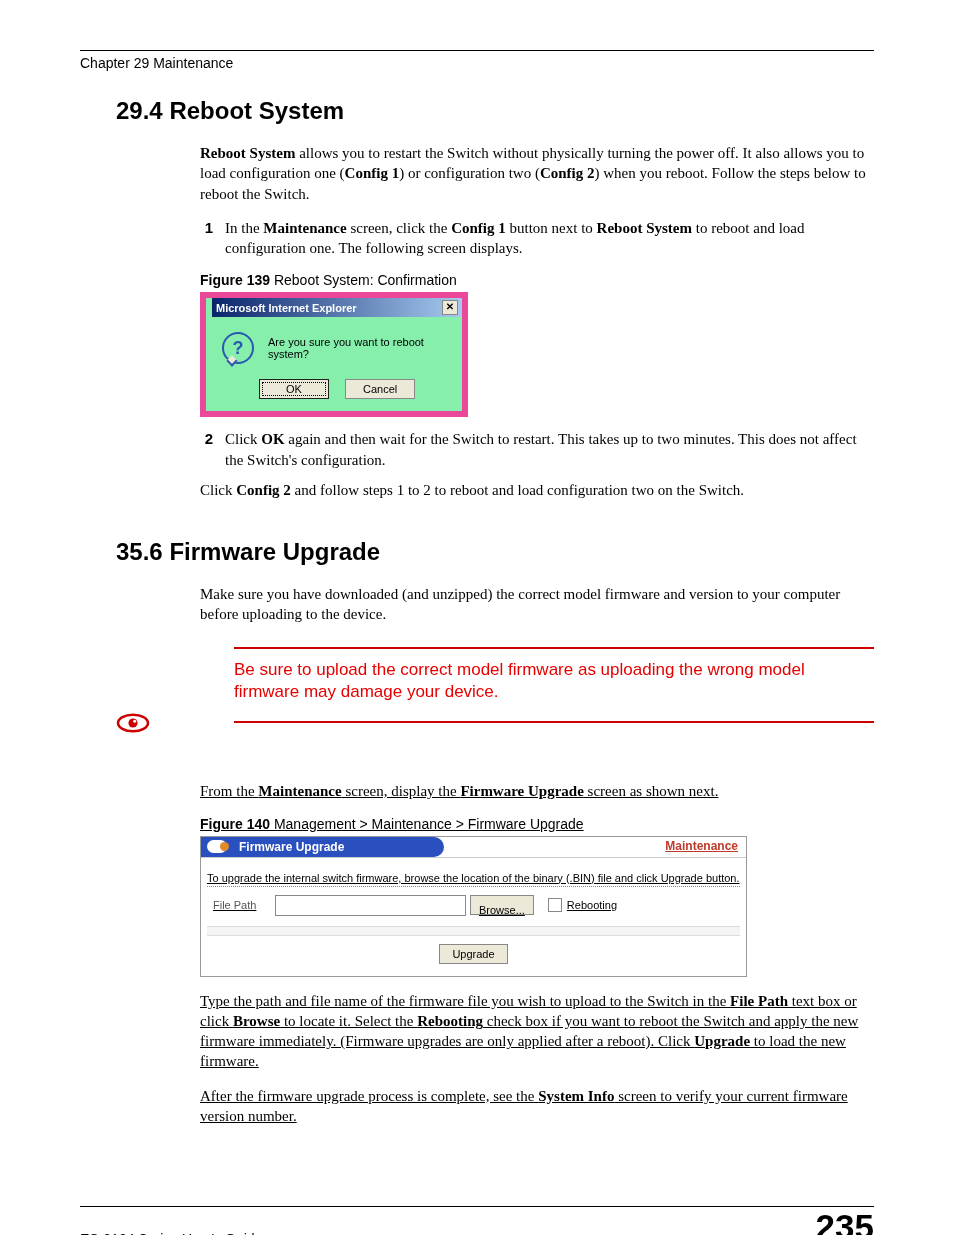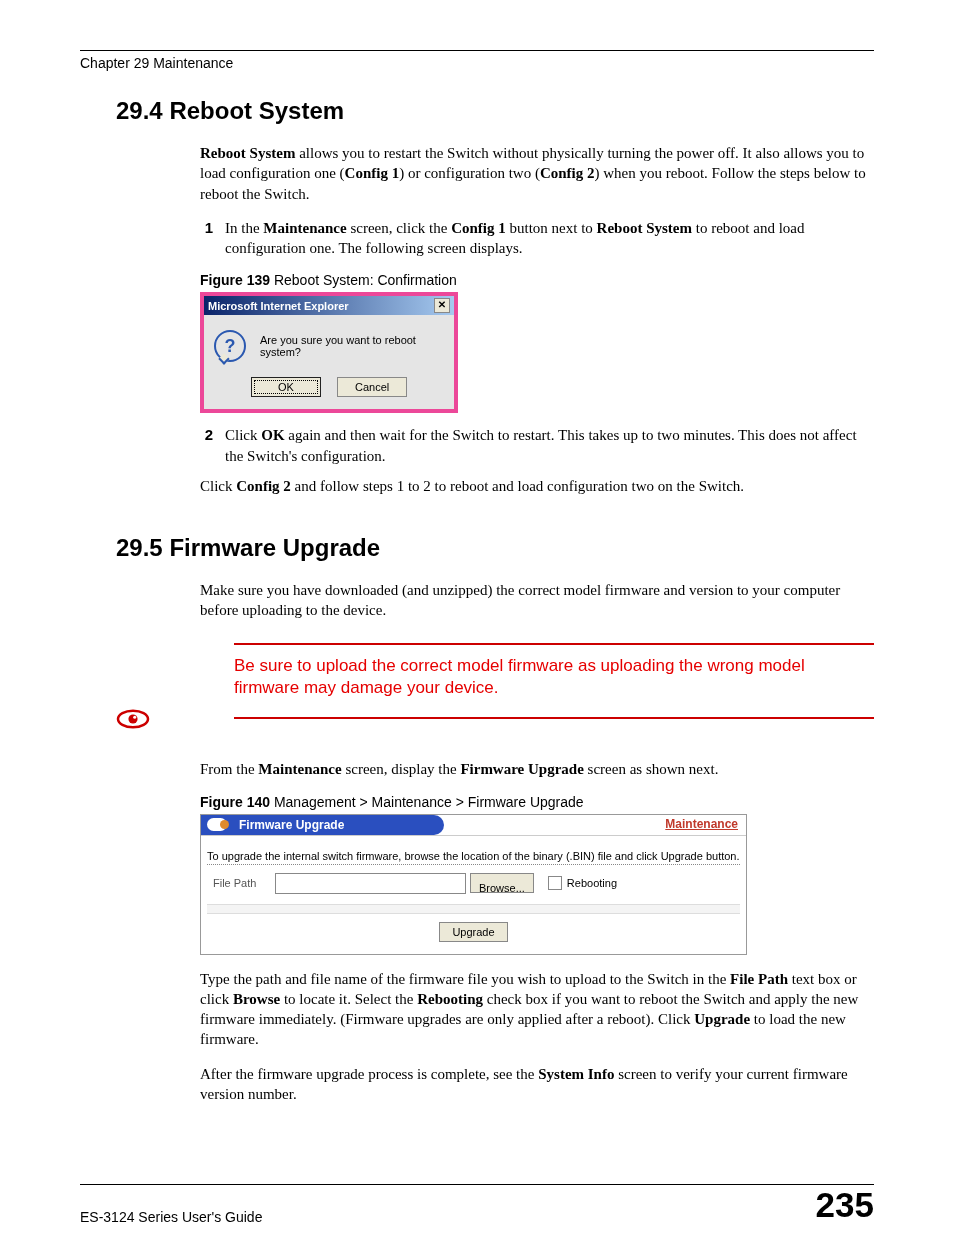--- a/index.html
+++ b/index.html
@@ -52,24 +52,25 @@
   .fig-caption {
     font-family: Arial, Helvetica, sans-serif;
     font-size: 14px;
     margin: 14px 0 4px 0;
   }
   .fig-caption b {
     font-weight: bold;
   }
   
   .dialog {
-    border: 4px solid #ec4899;
+    border: 6px solid #ec4899;
     width: 250px;
-    background: #e5e5e5;
+    background: #86efac;
     font-family: Tahoma, Arial, sans-serif;
+    padding-left: 6px;
   }
   .dialog-title {
     background: linear-gradient(to right, #0a246a, #a6caf0);
     color: #fff;
     font-weight: bold;
     font-size: 11px;
     padding: 2px 4px;
     display: flex;
     justify-content: space-between;
     align-items: center;
@@ -335,42 +336,42 @@
     <div>
       <span>Click </span><b>OK</b><span> again and then wait for the Switch to restart. This takes up to two minutes. This does not affect the Switch's configuration.</span>
     </div>
   </div>
 
   <p class="para">
     <span>Click </span><b>Config 2</b><span> and follow steps 1 to 2 to reboot and load configuration two on the Switch.</span>
   </p>
 </div>
 
-<h2 class="section-heading" style="margin-top:38px;">29.5  Firmware Upgrade</h2>
+<h2 class="section-heading" style="margin-top:38px;">35.6  Firmware Upgrade</h2>
 
 <div class="body-indent">
   <p class="para">Make sure you have downloaded (and unzipped) the correct model firmware and version to your computer before uploading to the device.</p>
 </div>
 
 <div class="callout-row">
   <div class="eye-icon">
     <svg viewBox="0 0 40 24" width="34" height="20">
       <ellipse cx="20" cy="12" rx="18" ry="10" fill="none" stroke="#c00" stroke-width="3"></ellipse>
       <circle cx="20" cy="12" r="5.5" fill="#c00"></circle>
       <circle cx="22" cy="10" r="1.8" fill="#fff"></circle>
     </svg>
   </div>
   <div style="flex:1;">
     <div class="red-rule" style="margin-left:84px;"></div>
     <p class="callout-text">Be sure to upload the correct model firmware as uploading the wrong model firmware may damage your device.</p>
     <div class="red-rule" style="margin-left:84px;"></div>
   </div>
 </div>
 
-<div class="body-indent" style="margin-top:30px;">
+<div class="body-indent" style="margin-top:48px;text-decoration:underline;">
   <p class="para">
     <span>From the </span><b>Maintenance</b><span> screen, display the </span><b>Firmware Upgrade</b><span> screen as shown next.</span>
   </p>
 
   <div class="fig-caption">
     <b>Figure 140</b><span>   Management &gt; Maintenance &gt; Firmware Upgrade</span>
   </div>
 
   <div class="panel">
     <div class="panel-hdr">

